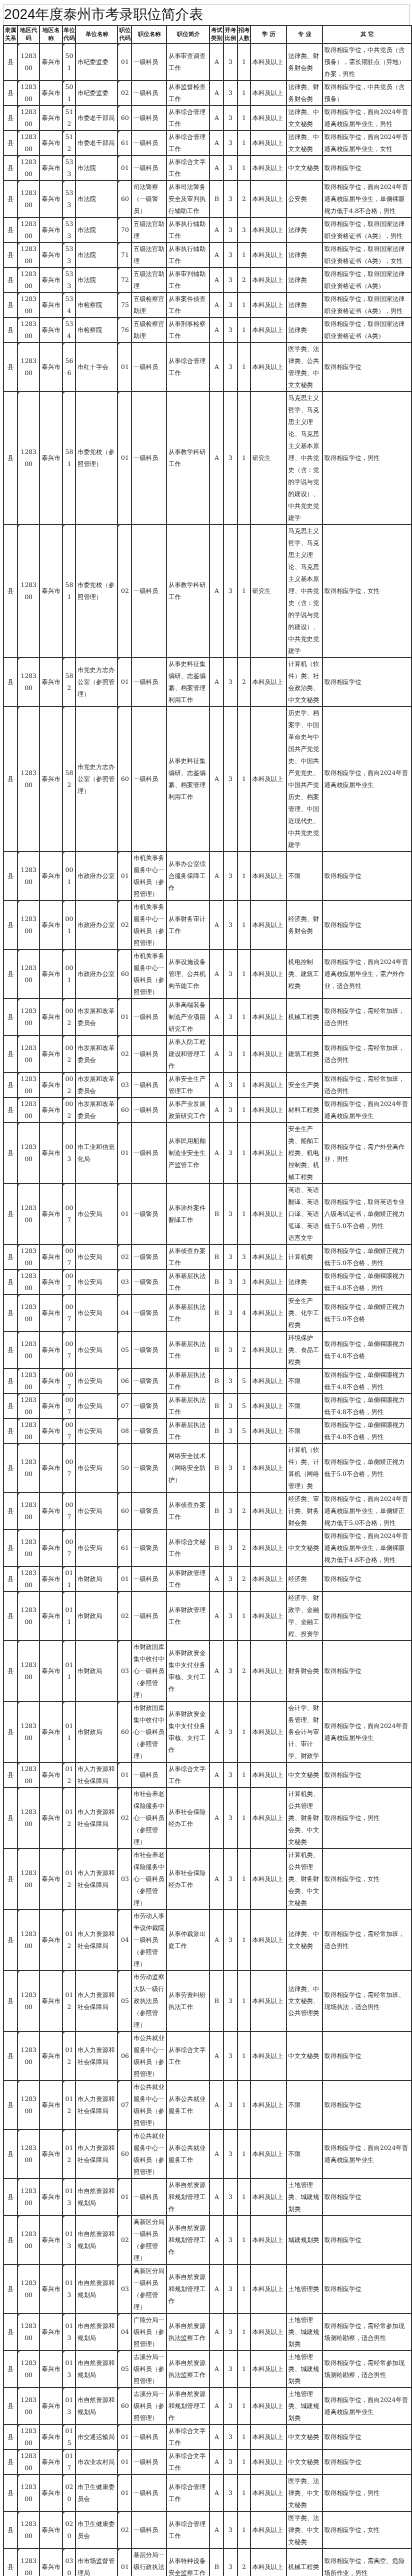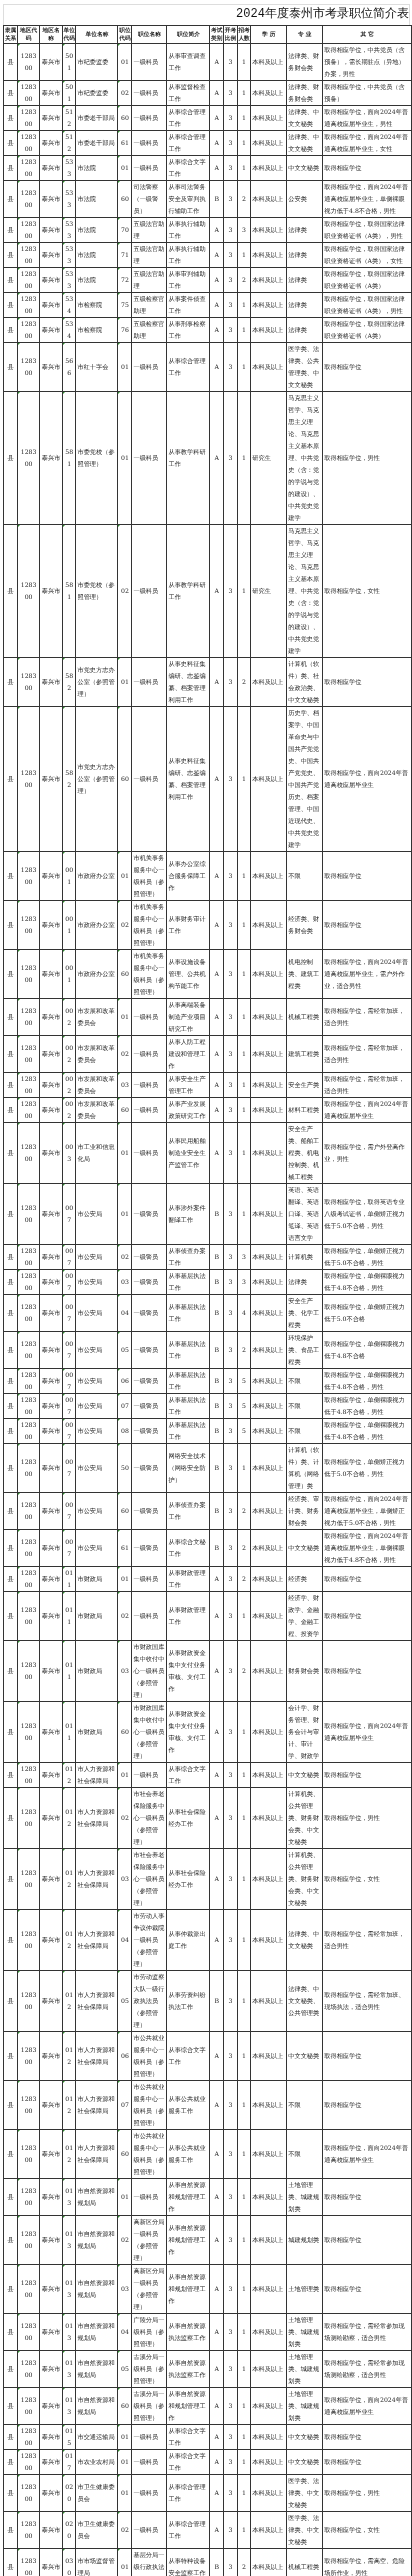--- a/index.html
+++ b/index.html
@@ -1,18 +1,18 @@
 <!DOCTYPE html>
 <html style="font-size:8.2px"><head>
 <meta charset="utf-8">
 <style>
   html,body{margin:0;padding:0;background:#fff;}
   body{width:412px;font-family:"DejaVu Serif","Liberation Serif",serif;color:#222;}
   .sheet{padding:4.1px 2.1px 4.1px 3.1px;}
-  .title{height:19.6px;border:0.5px solid #ddd;border-bottom:none;text-align:right;font-family:Liberation Mono, monospace;font-size:12px;line-height:19.6px;color:#111;margin-right:0;}
+  .title{height:19.6px;border:0.5px solid #ddd;border-bottom:none;text-align:left;font-family:Liberation Sans, sans-serif;font-size:14px;line-height:19.6px;color:#111;margin-right:0;}
   table{border-collapse:collapse;table-layout:fixed;width:407px;}
   th,td{border:0.5px solid #333;padding:0 1px;font-size:6.2px;line-height:12px;vertical-align:middle;word-break:break-all;overflow:hidden;}
   th{font-weight:bold;text-align:center;font-size:5.7px;line-height:8.2px;padding:0.5px 0.5px;}
   td.c{text-align:center;}
   td.l{text-align:left;}
   tr.row td{height:auto;}
   tr.row:nth-child(odd) td{}
   td.marked{position:relative;}
   td.marked::before{content:"";position:absolute;left:0;top:0;border-top:2.1px solid #2a8a2a;border-right:2.1px solid transparent;}
 </style>

